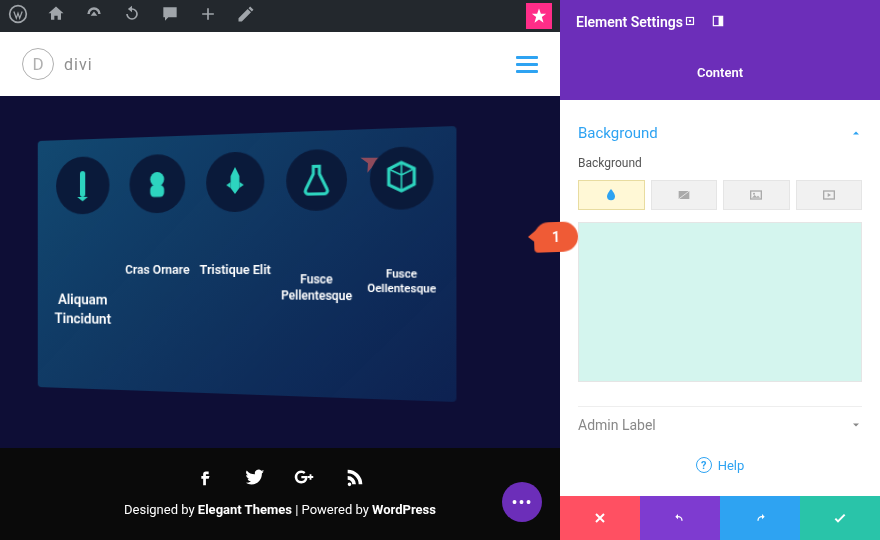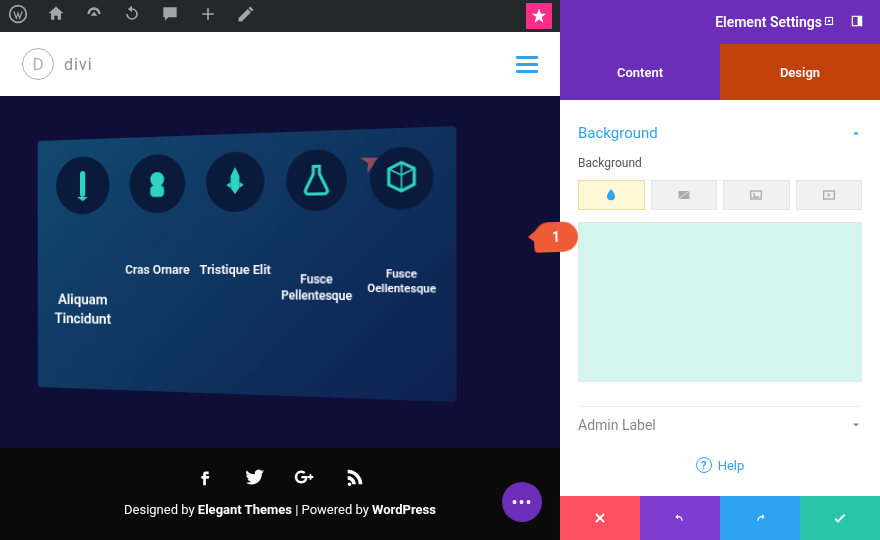--- a/index.html
+++ b/index.html
@@ -26,21 +26,21 @@
 .item:nth-child(3) .item-title{margin-top:50px;font-size:13px}
 .item:nth-child(4) .item-title{margin-top:60px;font-size:12px}
 .item:nth-child(5) .item-title{margin-top:55px;font-size:11px}
 .arrow{position:absolute;left:360px;top:50px;font-size:26px;color:#ff3b30;transform:rotate(-25deg)}
 .footer{position:absolute;bottom:0;left:0;right:0;height:92px;background:#0a0a0a;color:#fff;text-align:center;padding-top:18px}
 .socials{display:flex;justify-content:center;gap:28px;margin-bottom:10px}
 .socials svg{width:22px;height:22px;fill:#fff}
 .credit{font-size:13px}
 .credit b{font-weight:700}
 .fab{position:absolute;right:18px;bottom:18px;width:40px;height:40px;border-radius:50%;background:#6c2eb9;display:flex;align-items:center;justify-content:center;color:#fff;font-size:18px;letter-spacing:1px}
-.panel-head{height:44px;background:#6c2eb9;color:#fff;display:flex;align-items:center;justify-content:flex-end;padding:0 16px;font-size:14px;font-weight:600}
+.panel-head{height:44px;background:#6c2eb9;color:#fff;display:flex;align-items:center;justify-content:flex-start;padding:0 16px;font-size:14px;font-weight:600}
 .panel-head-icons{display:flex;gap:14px}
 .panel-head-icons svg{width:14px;height:14px;fill:#fff}
 .tabs{height:56px;background:#c2410c;display:flex}
 .tab{flex:1;display:flex;align-items:center;justify-content:center;color:#fff;font-size:13px;font-weight:600;cursor:pointer}
 .tab.active{background:#6c2eb9}
 .content{flex:1;overflow:auto;padding:24px 18px}
 .section-head{display:flex;justify-content:space-between;align-items:center;color:#2ea3f2;font-size:15px;margin-bottom:14px;cursor:pointer}
 .section-head svg{width:12px;height:12px;fill:#2ea3f2}
 .sublabel{font-size:12px;color:#555;margin-bottom:10px}
 .bg-tabs{display:flex;gap:6px;margin-bottom:12px}
@@ -190,21 +190,20 @@
             <circle cx="12" cy="12" r="2"></circle>
           </svg></span>
       <span><svg viewBox="0 0 24 24">
             <rect x="4" y="4" width="16" height="16" fill="none" stroke="#fff" stroke-width="2"></rect>
             <rect x="13" y="4" width="7" height="16"></rect>
           </svg></span>
     </div>
   </div>
   <div class="tabs">
     <div class="tab active">Content</div>
-    <div class="tab">Design</div>
   </div>
   <div class="content">
     <div class="section-head">
       <span>Background</span>
       <svg viewBox="0 0 24 24">
           <path d="M6 15l6-6 6 6z"></path>
         </svg>
     </div>
     <div class="sublabel">Background</div>
     <div class="bg-tabs">

